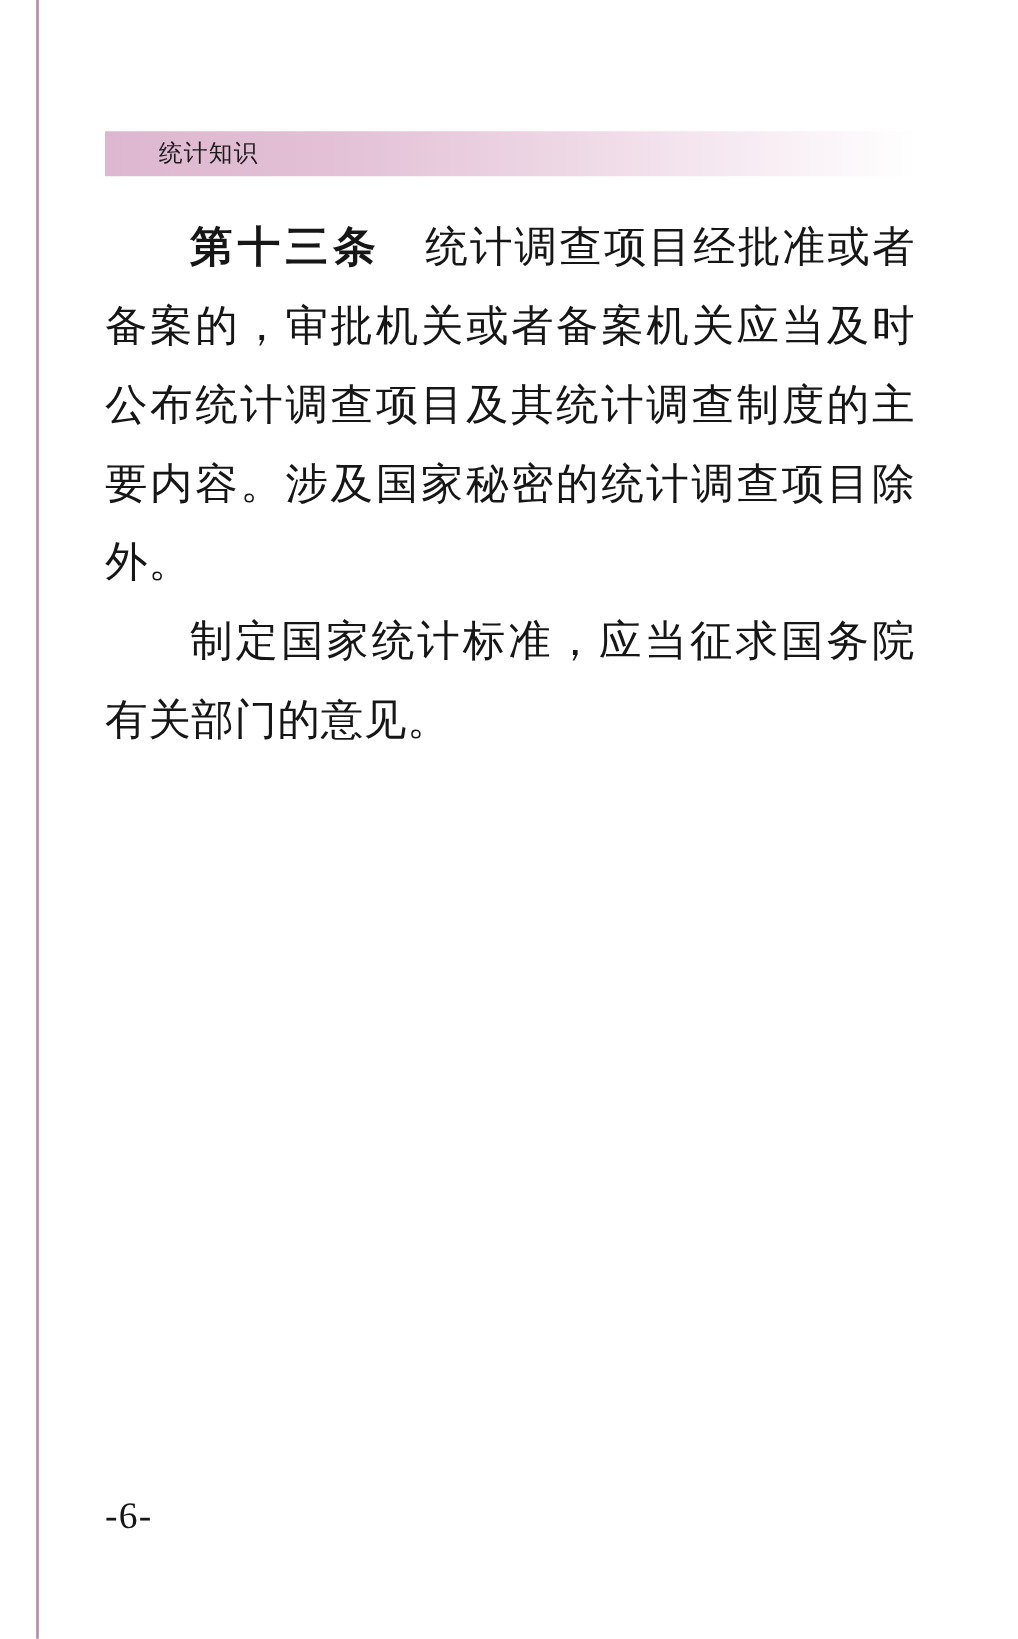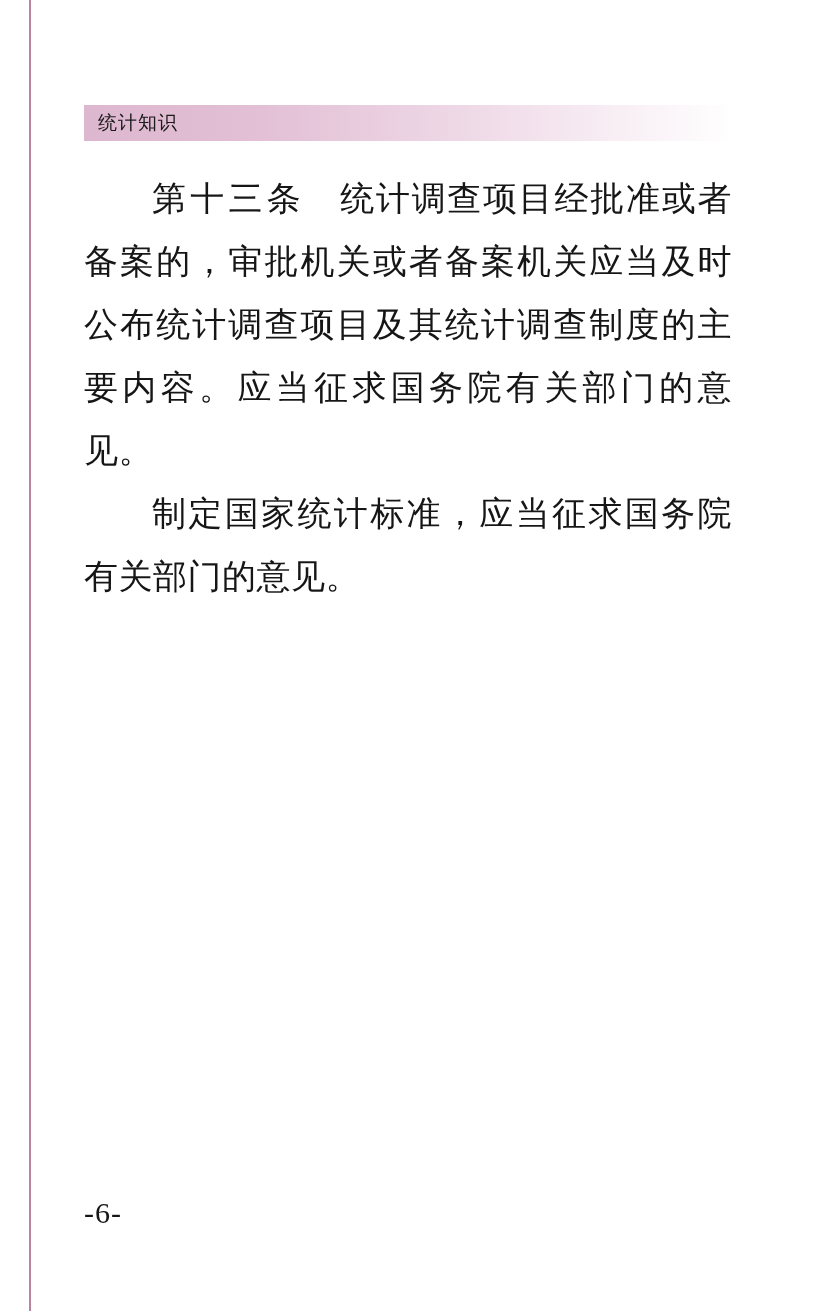--- a/index.html
+++ b/index.html
@@ -50,39 +50,40 @@
     display: flex;
     align-items: center;
   }
   .header-title {
     font-family: Liberation Serif, serif;
     font-size: 19px;
     color: #1a1a1a;
     letter-spacing: 1px;
     padding-left: 14px;
     font-weight: 500;
+    margin-left: 29px;
   }
 
   .body-text {
     margin-top: 26px;
     font-size: 34px;
     line-height: 63px;
     color: #161616;
     text-align: justify;
     text-justify: inter-ideograph;
     letter-spacing: 0.5px;
   }
 
   .para {
     margin: 0 0 0 0;
     text-indent: 2em;
   }
 
   .para .art-no {
-    font-weight: normal;
+    font-weight: bold;
     letter-spacing: 3px;
   }
 
   .art-gap {
     display: inline-block;
     width: 1em;
   }
 
   .page-number {
     position: absolute;
@@ -103,21 +104,21 @@
 
   <div class="content">
 
     <div class="header-band">
       <span class="header-title">统计知识</span>
     </div>
 
     <div class="body-text">
 
       <p class="para">
-        <span class="art-no">第十三条</span><span class="art-gap"></span><span>统计调查项目经批准或者备案的，审批机关或者备案机关应当及时公布统计调查项目及其统计调查制度的主要内容。应当征求国务院有关部门的意见。</span>
+        <span class="art-no">第十三条</span><span class="art-gap"></span><span>统计调查项目经批准或者备案的，审批机关或者备案机关应当及时公布统计调查项目及其统计调查制度的主要内容。涉及国家秘密的统计调查项目除外。</span>
       </p>
 
 
 
 
 
       <p class="para">
         <span>制定国家统计标准，应当征求国务院有关部门的意见。</span>
       </p>
 

